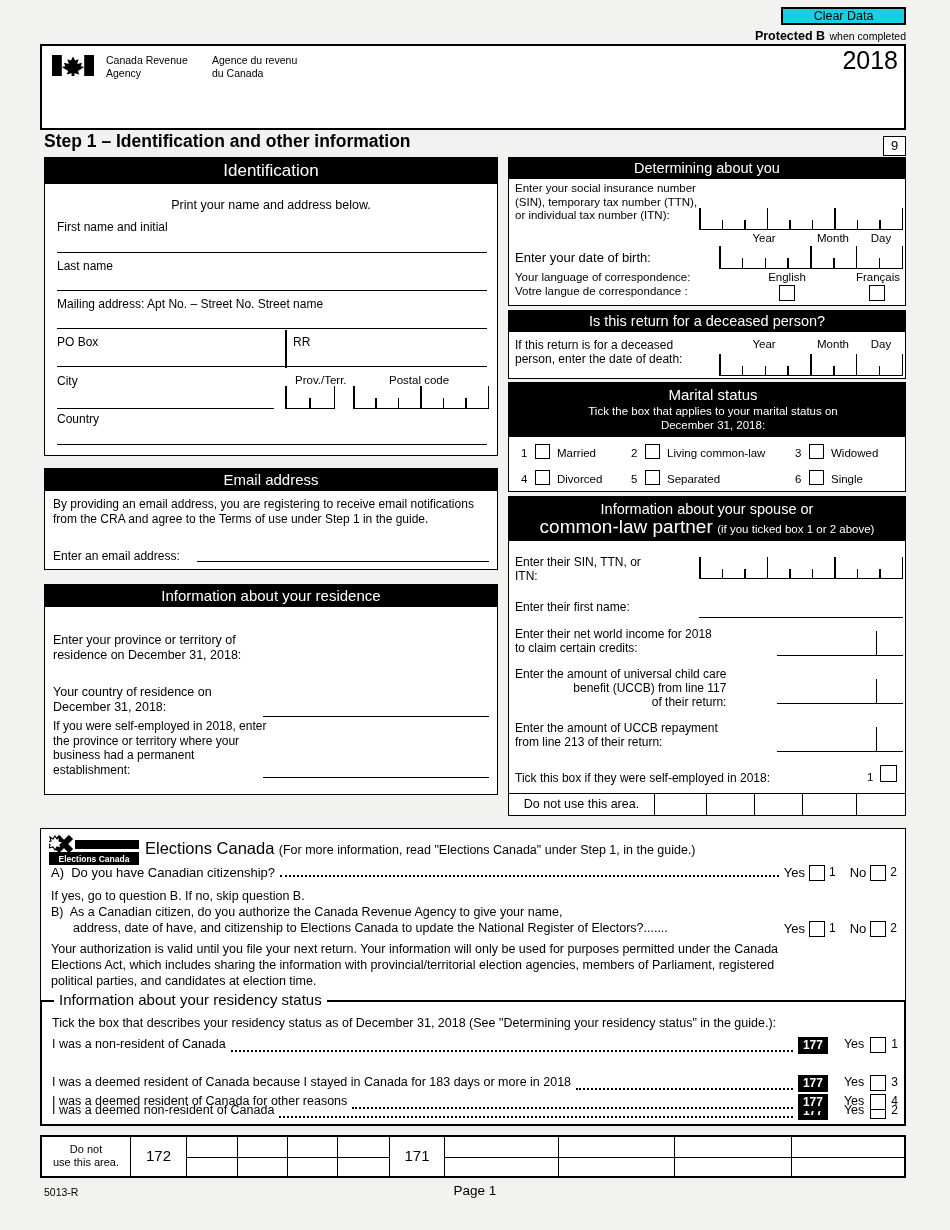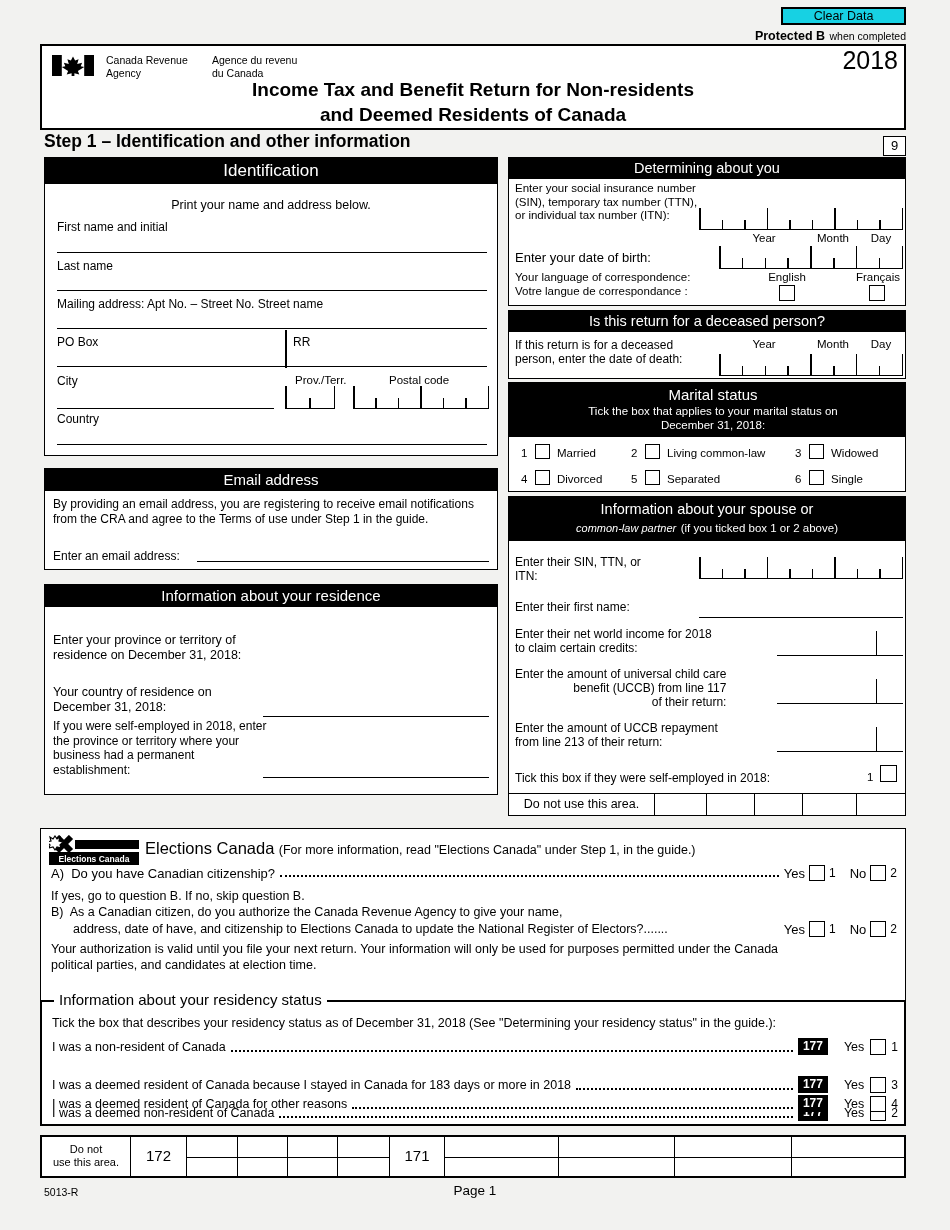--- a/index.html
+++ b/index.html
@@ -17,21 +17,21 @@
   .field { position:absolute; background:#fff; border-bottom:1.5px solid #000; }
   .amt { position:absolute; background:#fff; border-bottom:1.5px solid #000; }
   .amt::after { content:""; position:absolute; right:26px; top:0; bottom:0; width:1.5px; background:#000; }
   .cb { display:inline-block; width:15px; height:15px; background:#fff; border:1.5px solid #000; vertical-align:middle; }
   .comb { position:absolute; display:flex; align-items:flex-end; border-bottom:1.5px solid #000; }
   .comb i { display:block; width:1.5px; background:#000; }
   .comb i.tl { height:100%; }
   .comb i.sh { height:45%; }
   .comb s { flex:1; text-decoration:none; }
   .leader { flex:1; border-bottom:2px dotted #000; height:1px; align-self:flex-end; margin:0 5px 4px 5px; }
-  .flexrow { display:flex; align-items:center; }
+  .flexrow { display:flex; align-items:flex-start; }
   .codebox { display:inline-block; background:#000; color:#fff; font-weight:bold; font-size:12px; width:30px; height:17px; line-height:17px; text-align:center; }
   .btn { position:absolute; background:#17d1e3; border:2px solid #000; text-align:center; font-size:12.5px; line-height:14px; }
   .bt-cell { border-left:1.5px solid #000; position:relative; }
   .bt-cell:first-child { border-left:none; }
   .bt-split::after { content:""; position:absolute; left:0; right:0; top:50%; border-bottom:1.5px solid #000; }
 </style>
 </head>
 <body>
 
 <div class="page">
@@ -50,24 +50,20 @@
     </svg>
     <div class="abs" style="left:64px; top:8px; font-size:10.5px; line-height:12.5px;">
       <div>Canada Revenue</div>
       <div>Agency</div>
     </div>
     <div class="abs" style="left:170px; top:8px; font-size:10.5px; line-height:12.5px;">
       <div>Agence du revenu</div>
       <div>du Canada</div>
     </div>
     <div class="abs" style="right:6px; top:0px; font-size:25px;">2018</div>
-    <div class="abs" style="left:0; top:31px; width:100%; text-align:center; font-size:19px; font-weight:600; line-height:25px;">
-      <div>Income Tax and Benefit Return for Non-residents</div>
-      <div>and Deemed Residents of Canada</div>
-    </div>
   </div>
 
   <div class="abs" style="left:44px; top:131px; font-size:17.5px; font-weight:bold;">Step 1 – Identification and other information</div>
   <div class="abs" style="left:883px; top:136px; width:23px; height:20px; background:#fff; border:1.5px solid #000; text-align:center; font-size:13px; line-height:17px;">9</div>
 
   <div class="sec" style="left:44px; top:157px; width:454px; height:299px;">
     <div class="bar" style="height:26px; font-size:17px; line-height:25px;">Identification</div>
     <div class="abs" style="left:0; top:40px; width:100%; text-align:center; font-size:12.5px;">Print your name and address below.</div>
 
     <div class="lbl" style="left:12px; top:62px; font-size:12px;">First name and initial</div>
@@ -247,21 +243,21 @@
     <div class="lbl" style="left:158px; top:90px; font-size:11.5px;">Separated</div>
     <div class="lbl" style="left:286px; top:90px; font-size:11.5px;">6</div>
     <span class="cb abs" style="left:300px; top:87px;"></span>
     <div class="lbl" style="left:322px; top:90px; font-size:11.5px;">Single</div>
   </div>
 
   <div class="sec" style="left:508px; top:496px; width:398px; height:320px;">
     <div class="bar" style="height:44px; padding-top:3px;">
       <div style="font-size:14.5px; line-height:18px;">Information about your spouse or</div>
       <div style="line-height:18px;">
-        <span style="font-size:11px;font-style:italic;">common-law partner</span>
+        <span style="font-size:19px;">common-law partner</span>
         <span style="font-size:11.5px;">(if you ticked box 1 or 2 above)</span>
       </div>
     </div>
     <div class="abs" style="left:6px; top:58px; font-size:12px; line-height:14px;">
       <div>Enter their SIN, TTN, or</div>
       <div>ITN:</div>
     </div>
     <div class="comb" style="left:190px; top:60px; width:204px; height:22px;">
         <i class="tl"></i>
         <s></s>
@@ -343,20 +339,21 @@
       <span style="font-size:12.5px; margin-left:22px; flex:1;">address, date of have, and citizenship to Elections Canada to update the National Register of Electors?.......</span>
       <span style="font-size:13px;">Yes</span>
       <span class="cb" style="width:16px; height:16px; margin:0 4px;"></span>
       <span style="font-size:12px; margin-right:14px;">1</span>
       <span style="font-size:13px;">No</span>
       <span class="cb" style="width:16px; height:16px; margin:0 4px;"></span>
       <span style="font-size:12px;">2</span>
     </div>
     <div class="abs" style="left:10px; top:112px; width:848px; font-size:12.5px; line-height:16px;">
       <div>Your authorization is valid until you file your next return. Your information will only be used for purposes permitted under the Canada</div>
+      <div>Elections Act, which includes sharing the information with provincial/territorial election agencies, members of Parliament, registered</div>
       <div>political parties, and candidates at election time.</div>
     </div>
   </div>
 
   <div class="abs" style="left:40px; top:1000px; width:866px; height:126px; background:#fff; border:2px solid #000;">
     <div class="abs" style="left:12px; top:-11px; background:#fff; padding:0 5px; font-size:15px;">Information about your residency status</div>
     <div class="abs" style="left:10px; top:14px; font-size:12.5px;">Tick the box that describes your residency status as of December 31, 2018 (See "Determining your residency status" in the guide.):</div>
     <div class="abs flexrow" style="left:10px; top:35px; width:846px; height:19px;">
       <span style="font-size:12.5px;">I was a non-resident of Canada</span>
       <span class="leader"></span>

